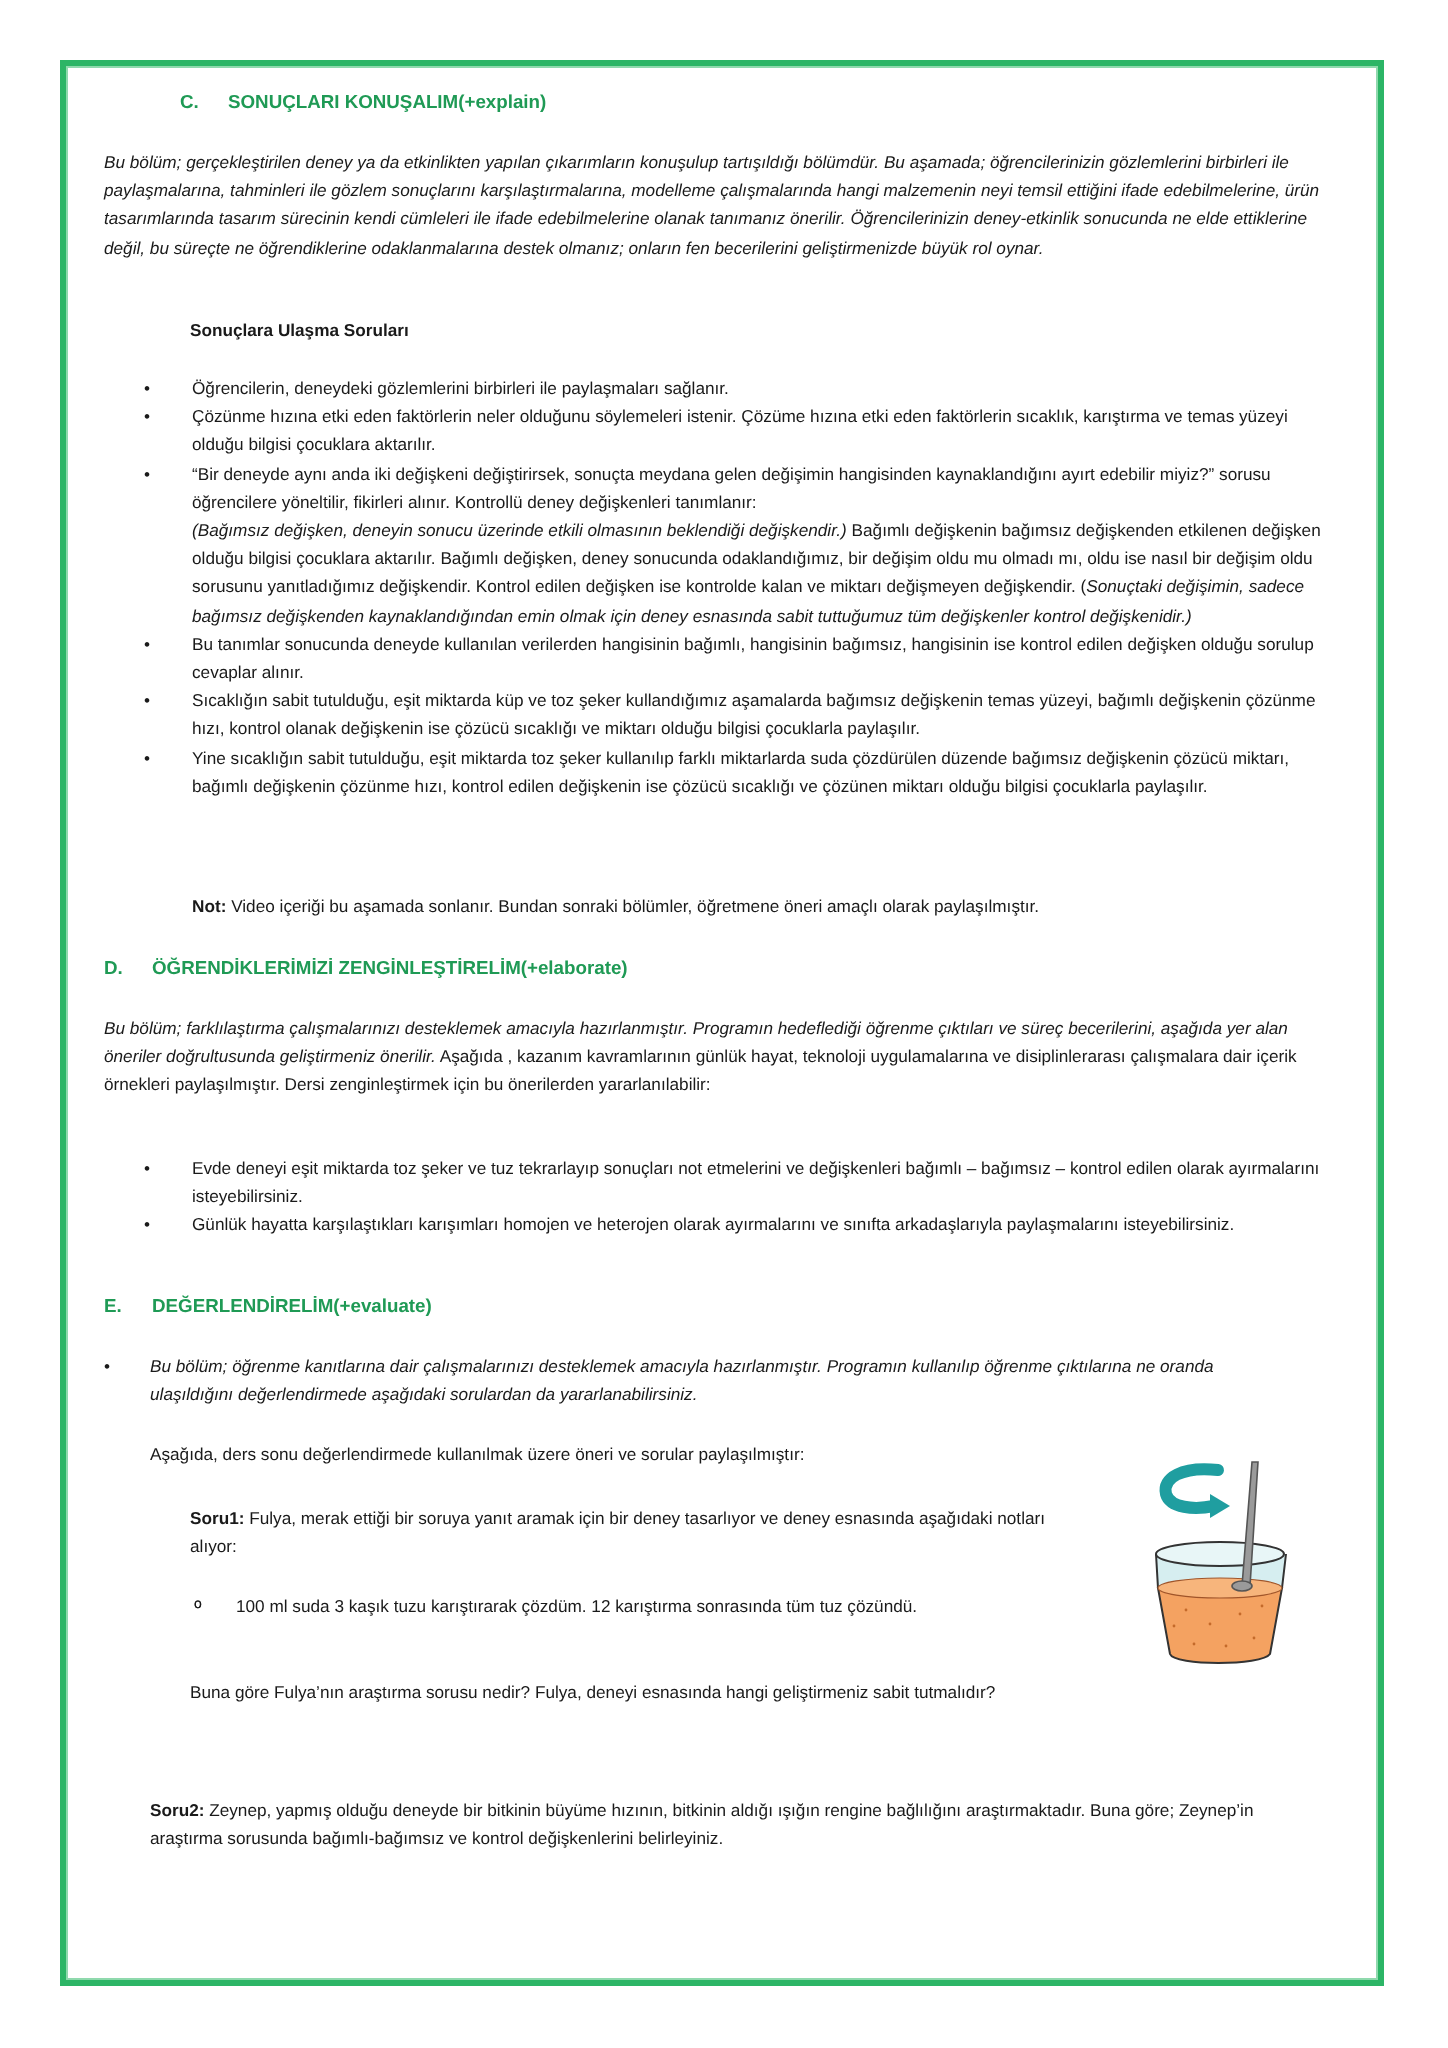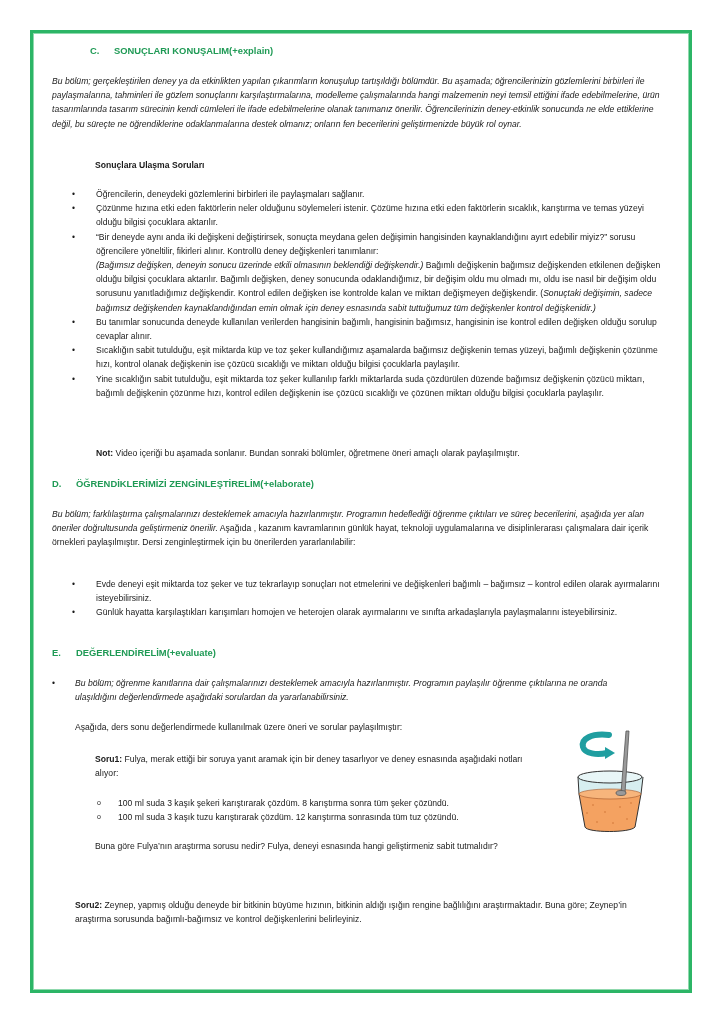--- a/index.html
+++ b/index.html
@@ -52,29 +52,29 @@
 </div>
 <ul class="bullets" style="left:72px; top:577px; width:600px;">
   <li><span class="dot">•</span><span>Evde deneyi eşit miktarda toz şeker ve tuz tekrarlayıp sonuçları not etmelerini ve değişkenleri bağımlı – bağımsız – kontrol edilen olarak ayırmalarını isteyebilirsiniz.</span></li>
   <li><span class="dot">•</span><span>Günlük hayatta karşılaştıkları karışımları homojen ve heterojen olarak ayırmalarını ve sınıfta arkadaşlarıyla paylaşmalarını isteyebilirsiniz.</span></li>
 </ul>
 
 <div class="abs sec-title" style="left:52px; top:647px;">
   <span class="letter">E.</span><span>DEĞERLENDİRELİM(+evaluate)</span>
 </div>
 <ul class="bullets" style="left:52px; top:676px; width:560px;">
-  <li style="padding-left:23px;"><span class="dot">•</span><span class="it">Bu bölüm; öğrenme kanıtlarına dair çalışmalarınızı desteklemek amacıyla hazırlanmıştır. Programın paylaşılır öğrenme çıktılarına ne oranda ulaşıldığını değerlendirmede aşağıdaki sorulardan da yararlanabilirsiniz.</span></li>
+  <li style="padding-left:23px;"><span class="dot">•</span><span class="it">Bu bölüm; öğrenme kanıtlarına dair çalışmalarınızı desteklemek amacıyla hazırlanmıştır. Programın kullanılıp öğrenme çıktılarına ne oranda ulaşıldığını değerlendirmede aşağıdaki sorulardan da yararlanabilirsiniz.</span></li>
 </ul>
 <div class="abs p" style="left:75px; top:720px;">Aşağıda, ders sonu değerlendirmede kullanılmak üzere öneri ve sorular paylaşılmıştır:</div>
 
 <div class="abs p" style="left:95px; top:752px; width:450px;">
   <span class="b">Soru1:</span><span> Fulya, merak ettiği bir soruya yanıt aramak için bir deney tasarlıyor ve deney esnasında aşağıdaki notları alıyor:</span>
 </div>
 <ul class="bullets sub" style="left:97px; top:796px; width:460px;">
-  <li style="padding-left:21px;"><span class="dot">o</span><span>100 ml suda 3 kaşık şekeri karıştırarak çözdüm. 8 karıştırma sonra tüm şeker çözündü.</span></li>
+  <li style="padding-left:21px;"><span class="dot">o</span></li>
   <li style="padding-left:21px;"><span class="dot">o</span><span>100 ml suda 3 kaşık tuzu  karıştırarak çözdüm. 12 karıştırma sonrasında tüm tuz çözündü.</span></li>
 </ul>
 <div class="abs p" style="left:95px; top:839px;">Buna göre Fulya’nın araştırma sorusu nedir? Fulya, deneyi esnasında hangi geliştirmeniz sabit tutmalıdır?</div>
 
 <div class="abs p" style="left:75px; top:898px; width:560px;">
   <span class="b">Soru2:</span><span> Zeynep, yapmış olduğu deneyde bir bitkinin büyüme hızının, bitkinin aldığı ışığın rengine bağlılığını araştırmaktadır. Buna göre; Zeynep’in araştırma sorusunda bağımlı-bağımsız ve kontrol değişkenlerini belirleyiniz.</span>
 </div>
 
 <svg class="abs" style="left:575px; top:727px;" width="100" height="112" viewBox="0 0 100 112">
   <g>

